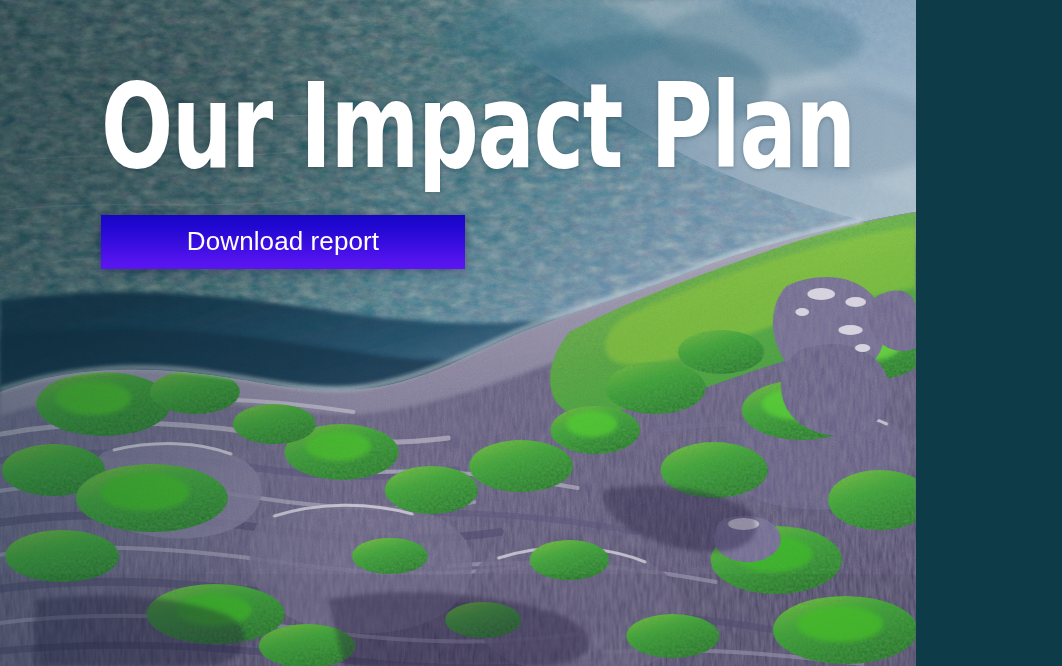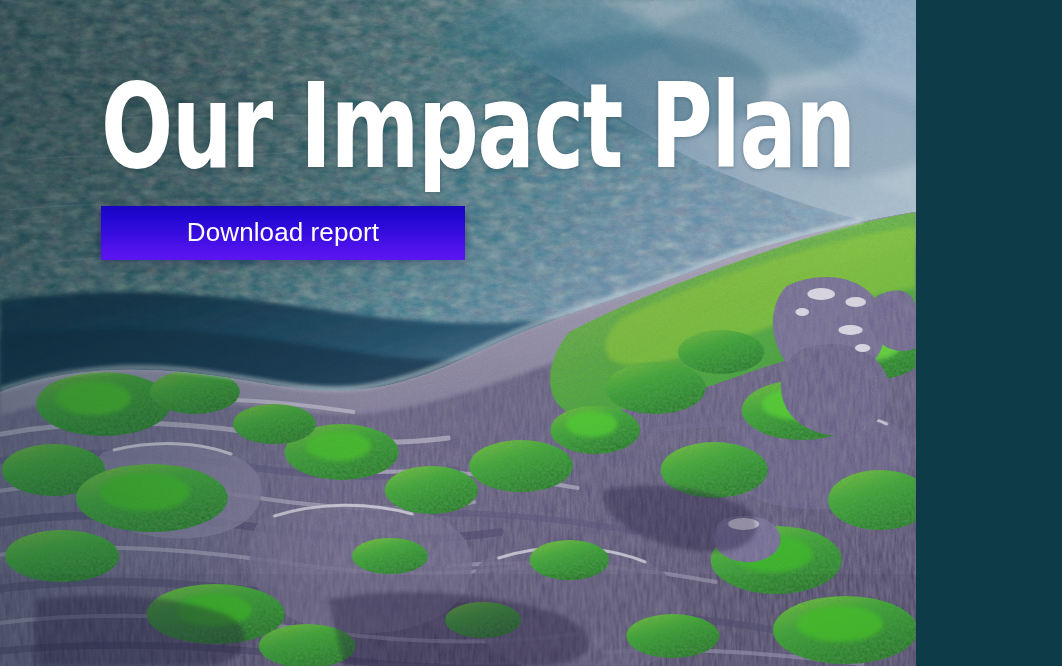--- a/index.html
+++ b/index.html
@@ -67,21 +67,21 @@
     font-weight:400;
     font-size:27px;
     line-height:1.1;
     color:#ffffff;
     letter-spacing:.1px;
     text-shadow:0 1px 4px rgba(4,34,44,.35);
   }
 
   #download-report-button {
     display:block;
-    margin-top:31px;
+    margin-top:40px;
     width:364px;
     height:54px;
     border:0;
     border-radius:0;
     cursor:pointer;
     color:#ffffff;
     font-family:"Liberation Sans", sans-serif;
     font-size:26px;
     font-weight:400;
     letter-spacing:.1px;

